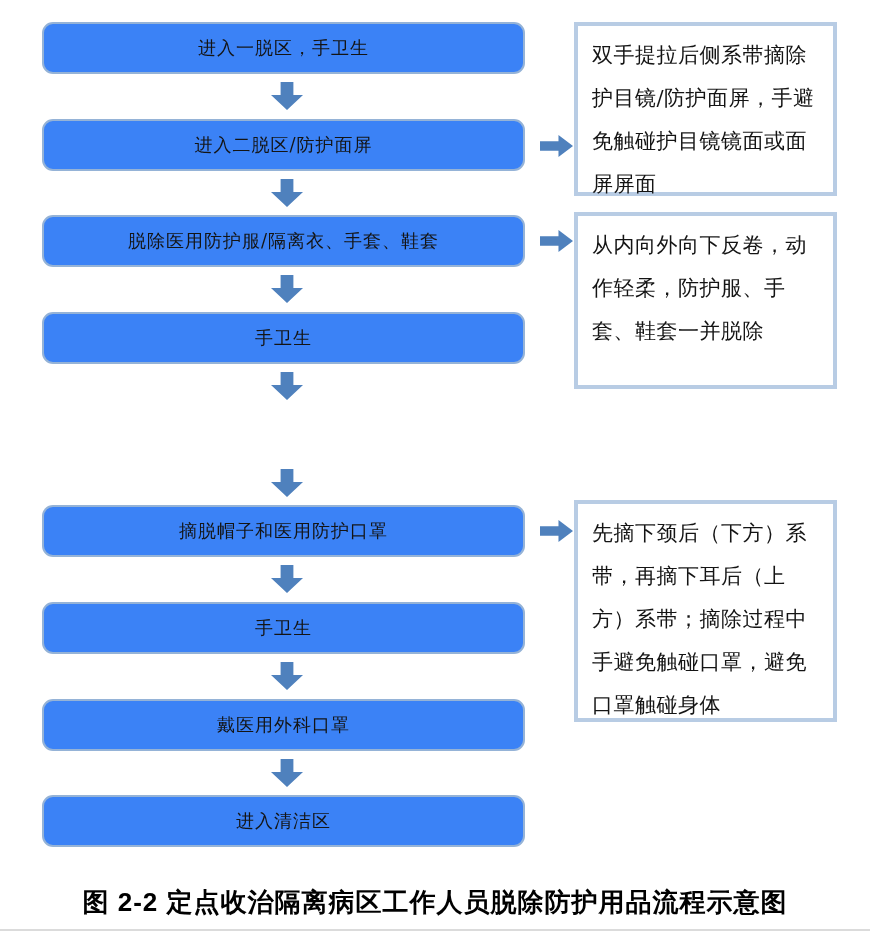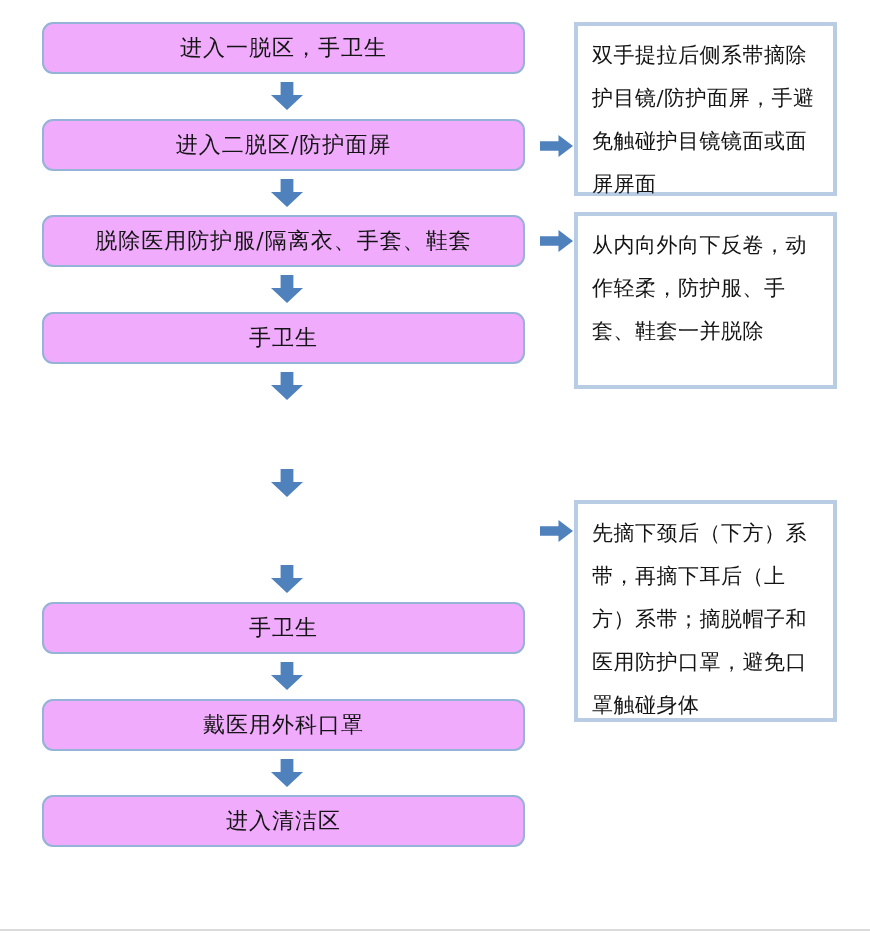--- a/index.html
+++ b/index.html
@@ -2,23 +2,23 @@
 <html style="--arrow: #4F81BD; --step-border: #95B3D7; --note-border: #B8CCE4; --rule: #DBDBDB;"><head>
 <meta charset="utf-8">
 <style>
   html,body { margin:0; padding:0; background:#ffffff; }
   .canvas {
     position:relative; width:870px; height:935px; background:#ffffff;
     font-family:"DejaVu Serif","Liberation Serif",serif; overflow:hidden;
   }
   .step {
     position:absolute; left:42px; width:483px; height:52px; box-sizing:border-box;
-    border:2px solid var(--step-border,#95B3D7); border-radius:11px; background:#f0abfc;
+    border:2px solid var(--step-border,#95B3D7); border-radius:11px; background:#3b82f6;
     display:flex; align-items:center; justify-content:center;
-    font-size:22px; color:#141414; letter-spacing:1px;
+    font-size:18px; color:#141414; letter-spacing:1px;
   }
   .darrow {
     position:absolute; left:271px; width:32px; height:28px;
     background:var(--arrow,#4F81BD);
     clip-path:polygon(30% 0,70% 0,70% 46%,100% 46%,50% 100%,0 46%,30% 46%);
   }
   .rarrow {
     position:absolute; left:540px; width:33px; height:22px;
     background:var(--arrow,#4F81BD);
     clip-path:polygon(0 28%,56% 28%,56% 0,100% 50%,56% 100%,56% 72%,0 72%);
@@ -49,20 +49,23 @@
     </div>
   <div class="step" style="top:119px">
       <span>进入二脱区/防护面屏</span>
     </div>
   <div class="step" style="top:215px">
       <span>脱除医用防护服/隔离衣、手套、鞋套</span>
     </div>
   <div class="step" style="top:312px">
       <span>手卫生</span>
     </div>
+  <div class="step" style="top:505px">
+      <span>摘脱帽子和医用防护口罩</span>
+    </div>
   <div class="step" style="top:602px">
       <span>手卫生</span>
     </div>
   <div class="step" style="top:699px">
       <span>戴医用外科口罩</span>
     </div>
   <div class="step" style="top:795px">
       <span>进入清洁区</span>
     </div>
 
@@ -74,18 +77,19 @@
   <div class="darrow" style="top:565px"></div>
   <div class="darrow" style="top:662px"></div>
   <div class="darrow" style="top:759px"></div>
 
   <div class="rarrow" style="top:135px"></div>
   <div class="rarrow" style="top:230px"></div>
   <div class="rarrow" style="top:520px"></div>
 
   <div class="note" style="top:22px;height:174px"><span>双手提拉后侧系带摘除护目镜/防护面屏，手避免触碰护目镜镜面或面屏屏面</span></div>
   <div class="note" style="top:212px;height:177px"><span>从内向外向下反卷，动作轻柔，防护服、手套、鞋套一并脱除</span></div>
-  <div class="note" style="top:500px;height:222px"><span>先摘下颈后（下方）系带，再摘下耳后（上方）系带；摘脱帽子和医用防护口罩，避免口罩触碰身体</span></div>
+  <div class="note" style="top:500px;height:222px"><span>先摘下颈后（下方）系带，再摘下耳后（上方）系带；摘除过程中手避免触碰口罩，避免口罩触碰身体</span></div>
 
+  <div class="caption">图 2-2 定点收治隔离病区工作人员脱除防护用品流程示意图</div>
 
   <div class="bottom-rule"></div>
 
 </div>
 
 </body></html>

